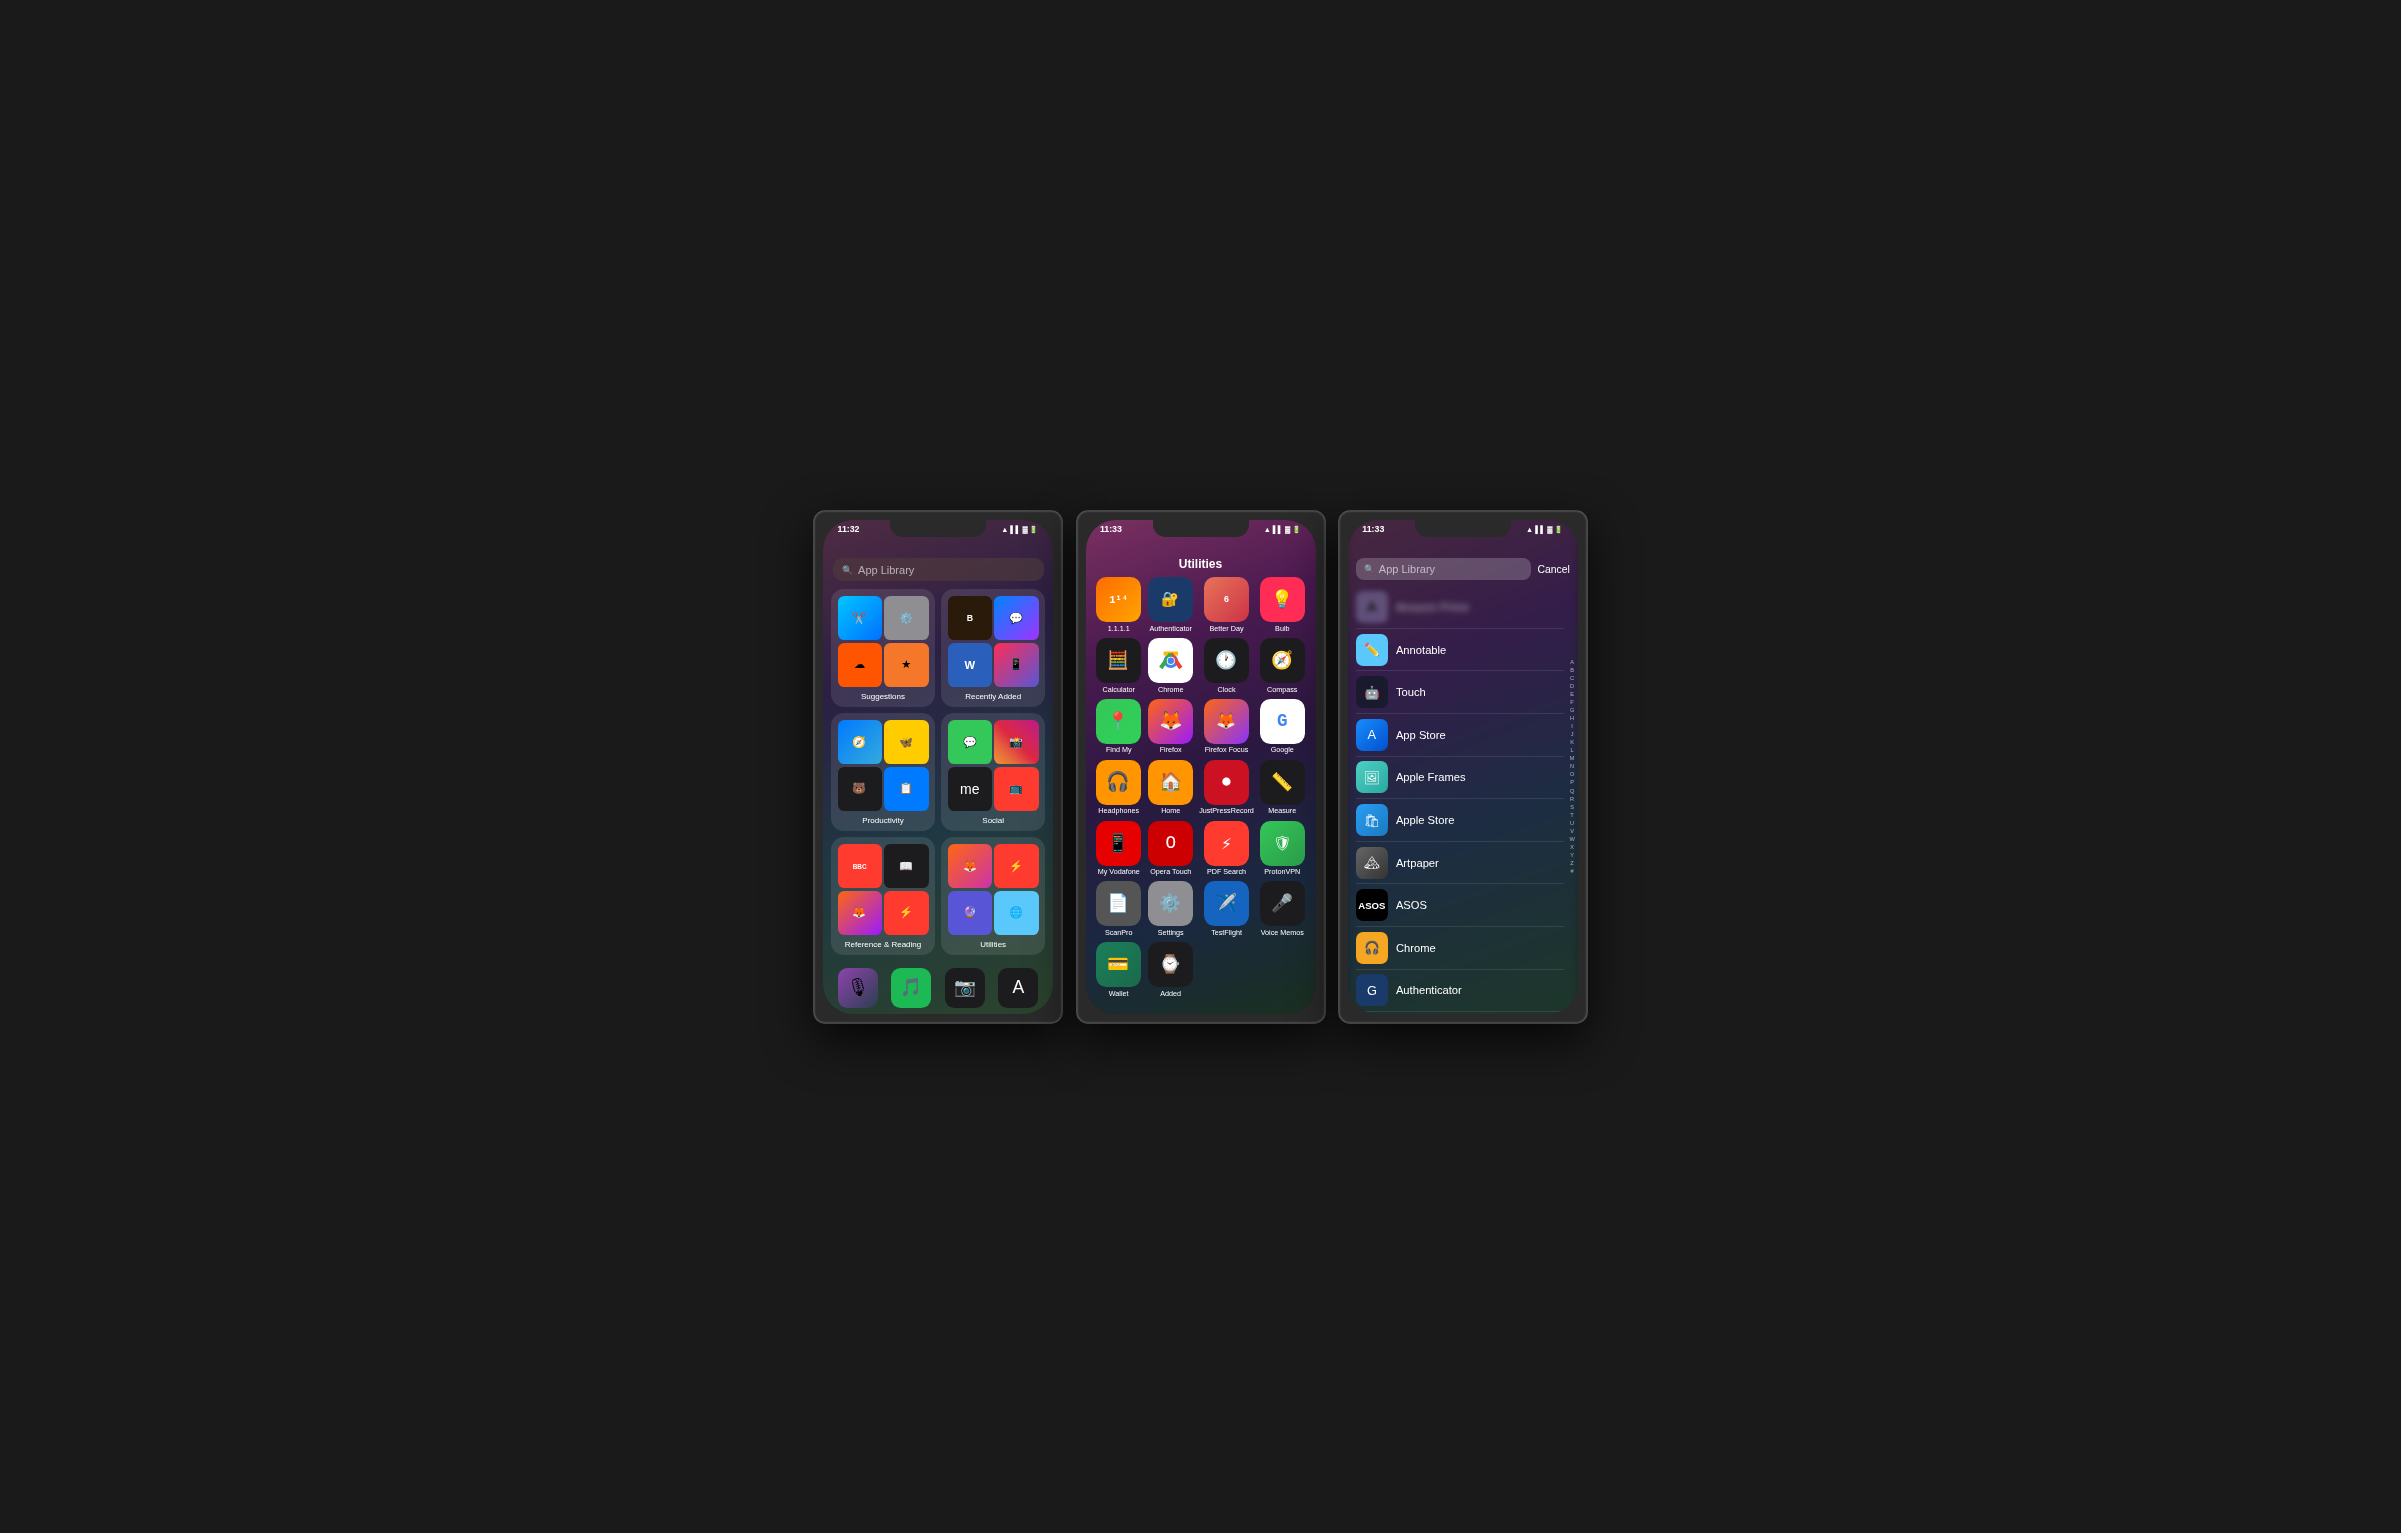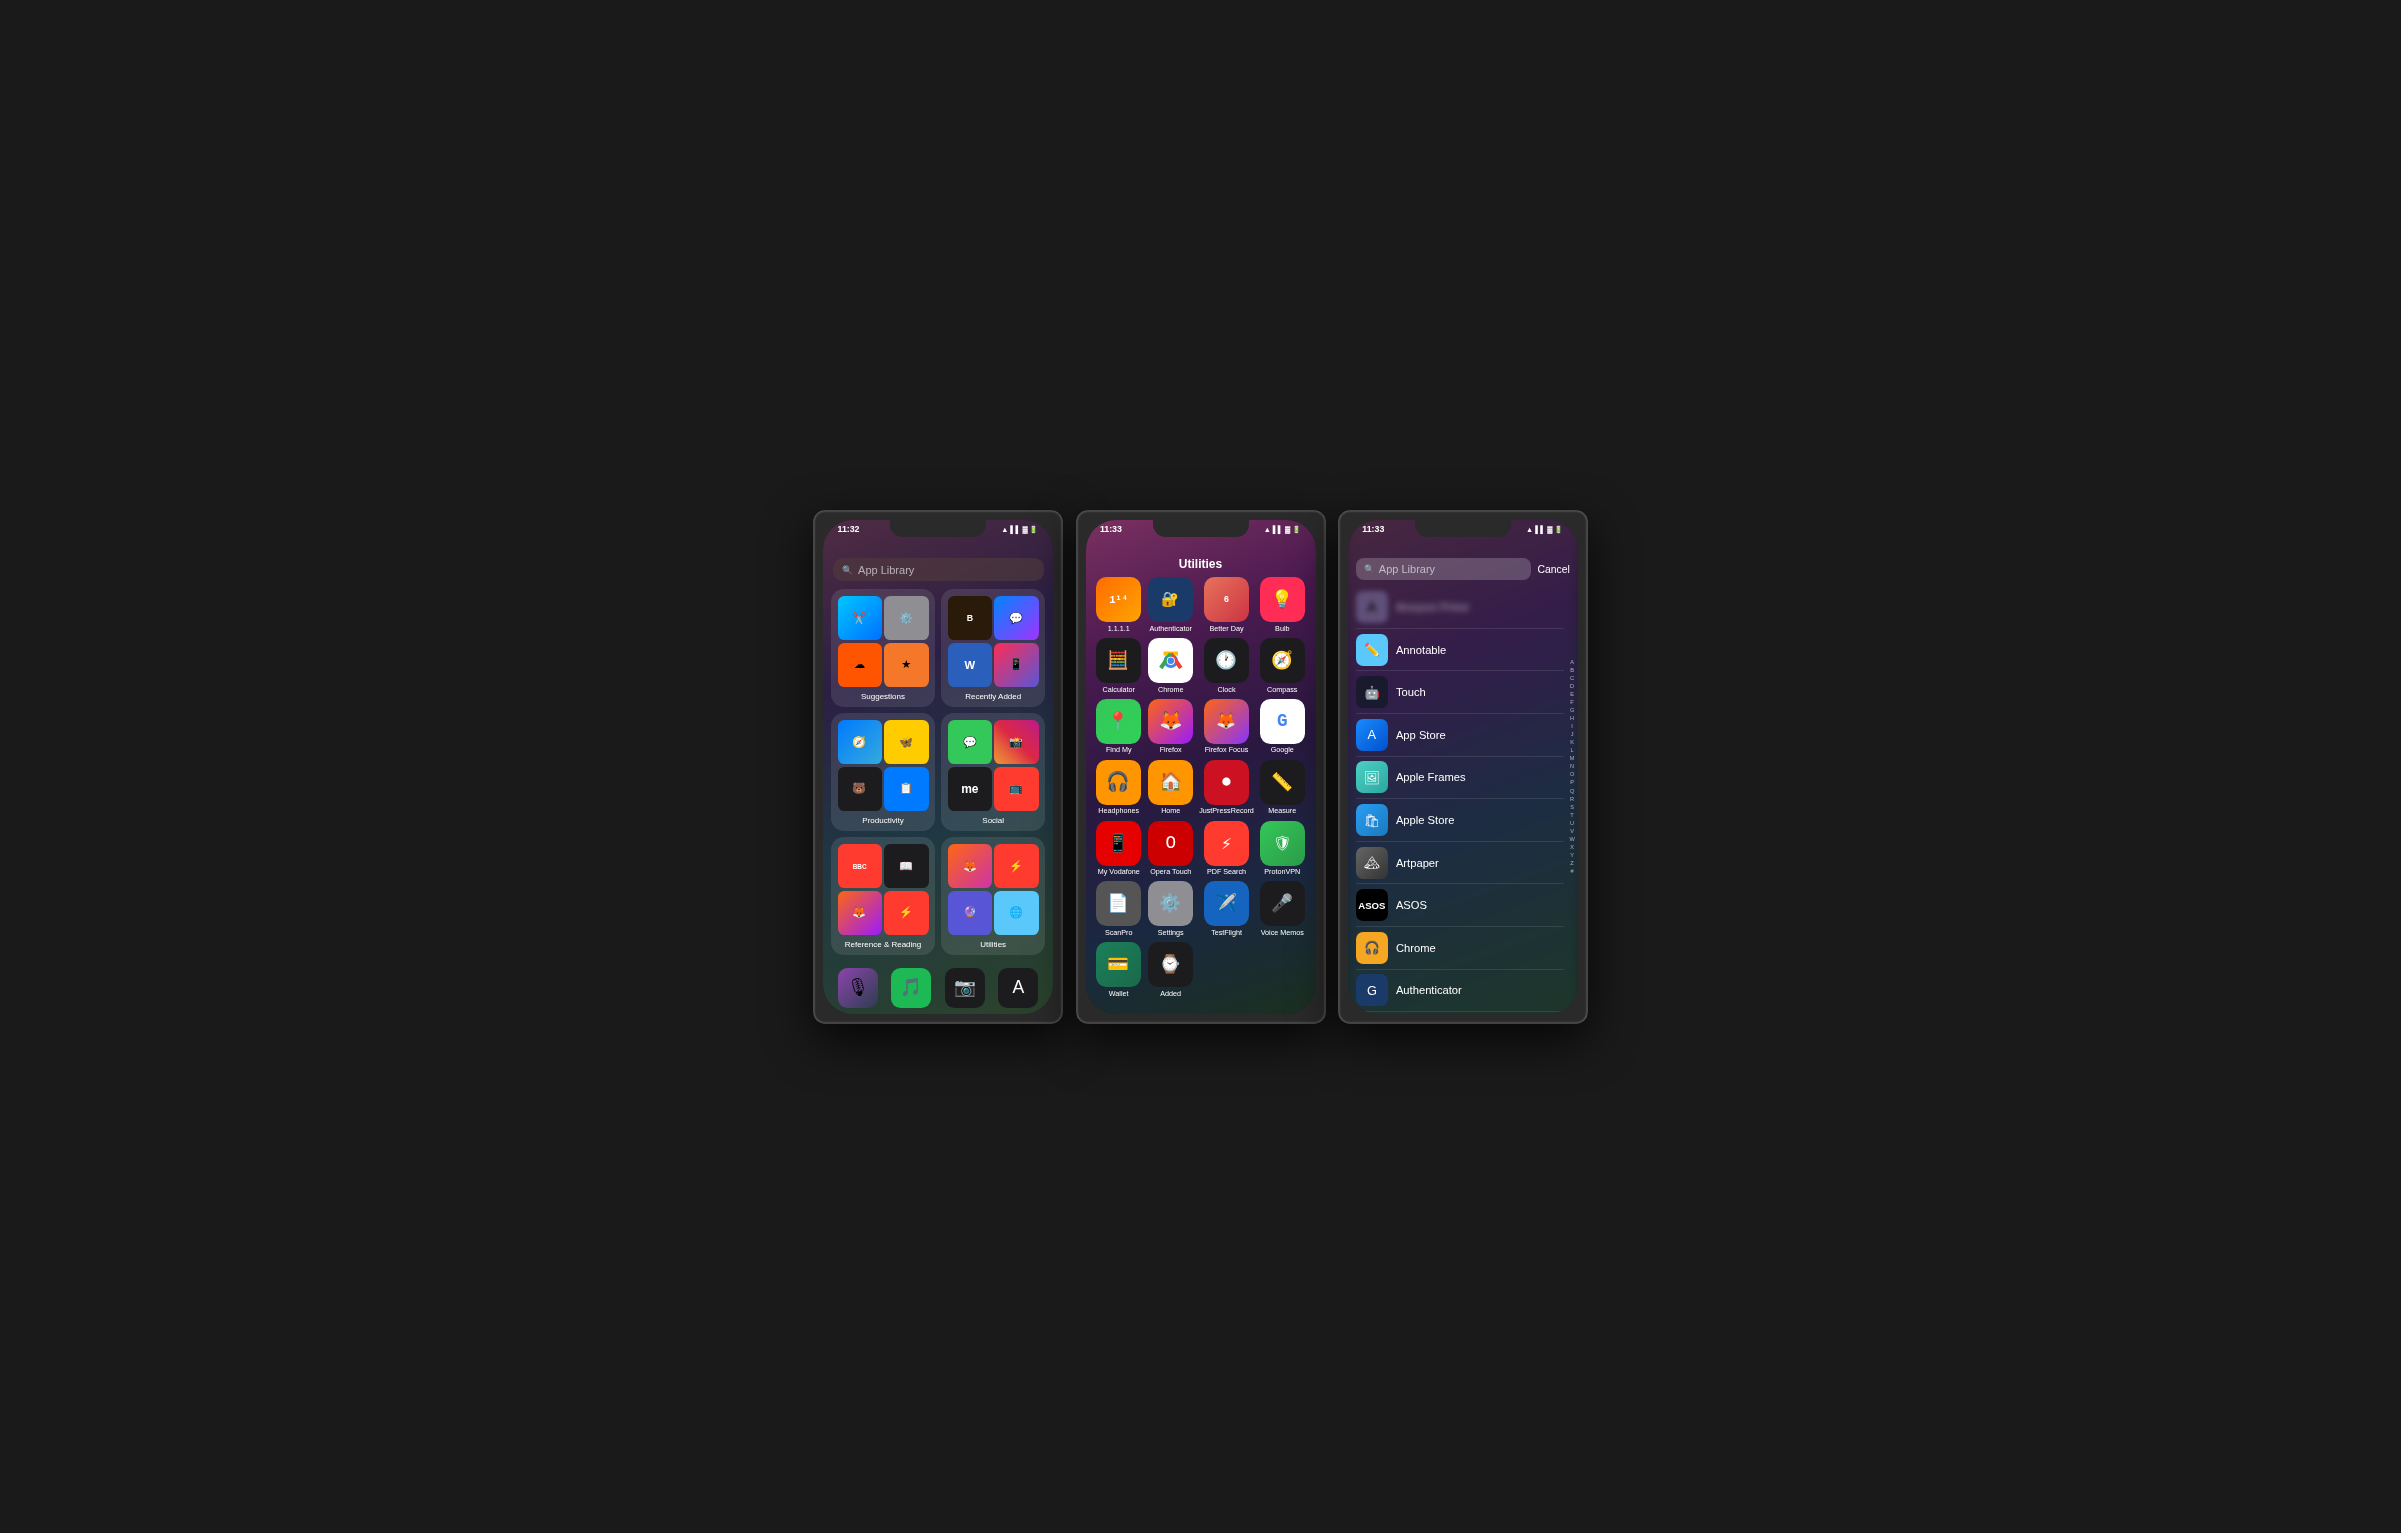--- a/index.html
+++ b/index.html
@@ -380,21 +380,21 @@
           <div class="mini-app bg-dark" style="color:white;">🐻</div>
           <div class="mini-app bg-blue">📋</div>
         </div>
         <span class="folder-label">Productivity</span>
       </div>
 
       <div class="folder-item">
         <div class="folder-apps-grid">
           <div class="mini-app icon-messages">💬</div>
           <div class="mini-app icon-instagram">📸</div>
-          <div class="mini-app bg-dark" style="color:white;font-size:12px;font-weight:bold;">me</div>
+          <div class="mini-app bg-dark" style="color:white;font-size:14px;">me</div>
           <div class="mini-app bg-red">📺</div>
         </div>
         <span class="folder-label">Social</span>
       </div>
 
       <div class="folder-item">
         <div class="folder-apps-grid">
           <div class="mini-app bg-red" style="color:white;font-size:6.4px;font-weight:700;">BBC</div>
           <div class="mini-app bg-dark">📖</div>
           <div class="mini-app icon-firefoxb">🦊</div>

